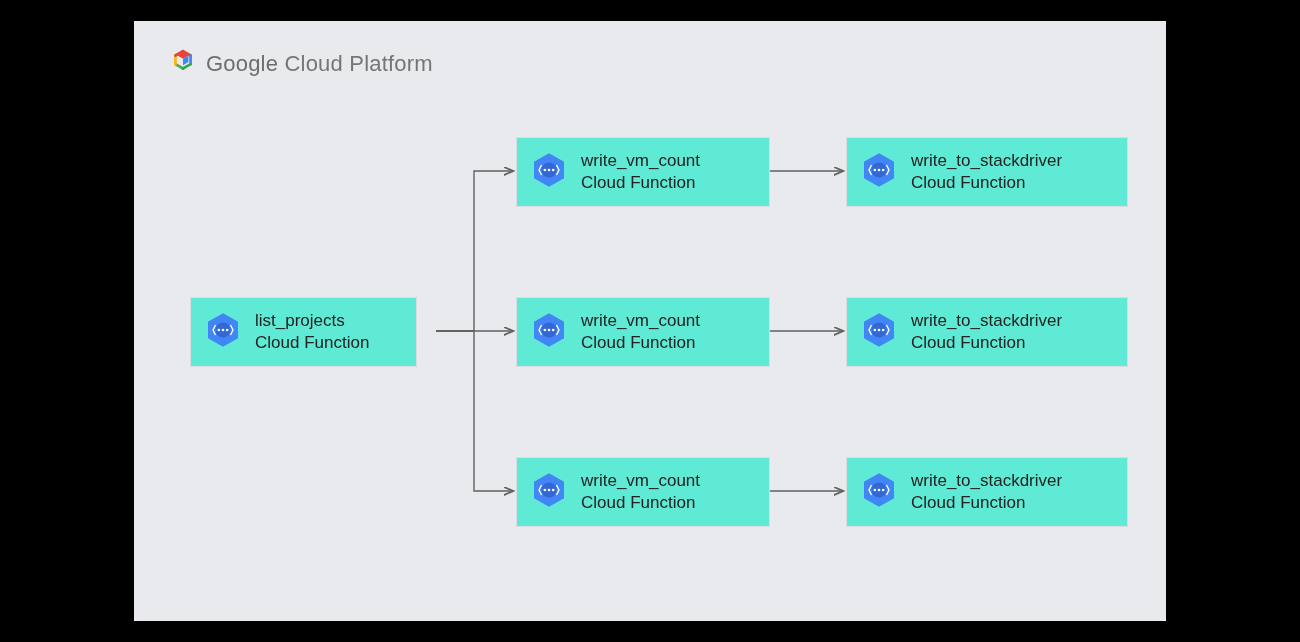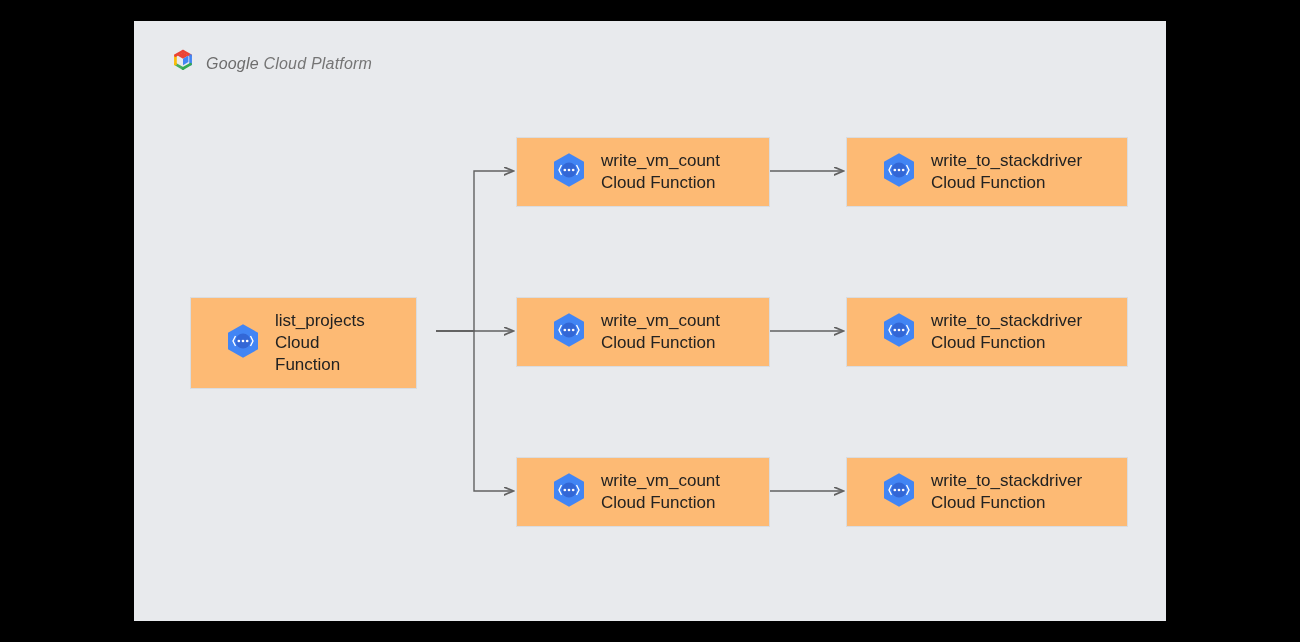--- a/index.html
+++ b/index.html
@@ -20,33 +20,32 @@
   }
   .header {
     position: absolute;
     top: 28px;
     left: 36px;
     display: flex;
     align-items: center;
     gap: 10px;
   }
   .header .text {
-    font-size: 16px;
+    font-size: 22px;
     color: #757575;
     letter-spacing: 0.2px;
-    font-style: italic;
   }
   .header .text .bold { color: #6d6d6d; font-weight: 500; }
   .node {
     position: absolute;
-    background: #fdba74;
+    background: #5eead4;
     border: 1px solid #d9dce0;
     display: flex;
     align-items: center;
-    padding: 12px 32px;
+    padding: 12px 12px;
     gap: 12px;
     box-shadow: 0 0 0 rgba(0,0,0,0);
   }
   .node .label {
     font-size: 17px;
     color: #222;
     line-height: 1.3;
   }
   .arrow-svg {
     position: absolute;

